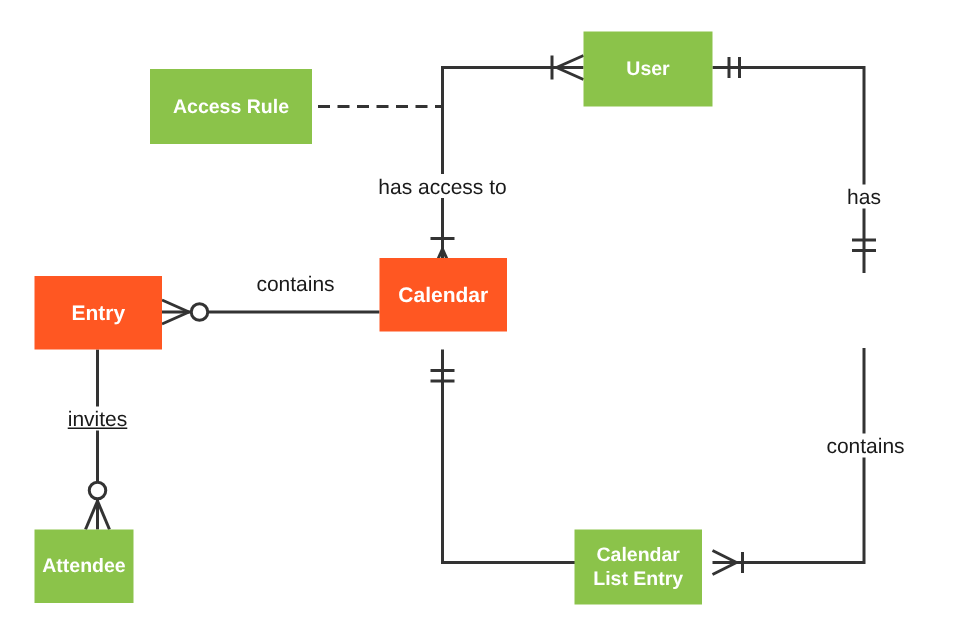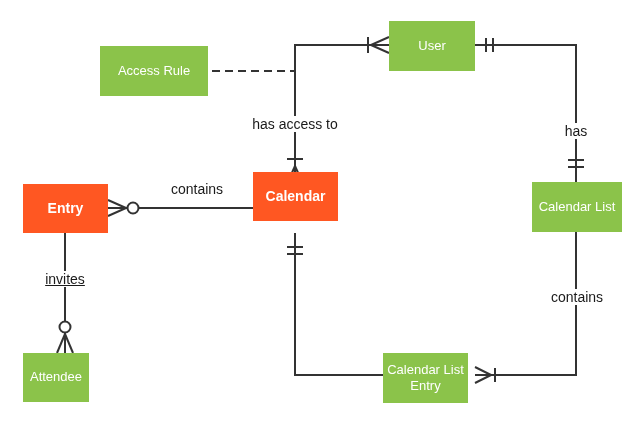--- a/index.html
+++ b/index.html
@@ -37,20 +37,21 @@
     display: flex;
     align-items: center;
     justify-content: center;
     text-align: center;
     color: var(--entity-text);
     font-size: 13px;
     line-height: 1.25;
     padding: 2px;
     box-sizing: border-box;
     cursor: default;
+    font-weight: bold;
   }
   .entity.primary {
     background: var(--primary);
     font-weight: bold;
     font-size: 14px;
   }
   .entity.secondary { background: var(--secondary); }
   .rel-label {
     position: absolute;
     transform: translate(-50%, -50%);
@@ -143,23 +144,20 @@
   </div>
 
   <div class="entity primary" style="left:23px; top:184px; width:85px; height:49px;">
     <span>Entry</span>
   </div>
 
   <div class="entity primary" style="left:253px; top:172px; width:85px; height:49px;">
     <span>Calendar</span>
   </div>
 
-  <div class="entity secondary" style="left:532px; top:182px; width:90px; height:50px;">
-    <span>Calendar List</span>
-  </div>
 
   <div class="entity secondary" style="left:23px; top:353px; width:66px; height:49px;">
     <span>Attendee</span>
   </div>
 
   <div class="entity secondary" style="left:383px; top:353px; width:85px; height:50px;">
     <span>Calendar List Entry</span>
   </div>
 
   <div class="rel-label" style="left:197px; top:189px;">contains</div>

